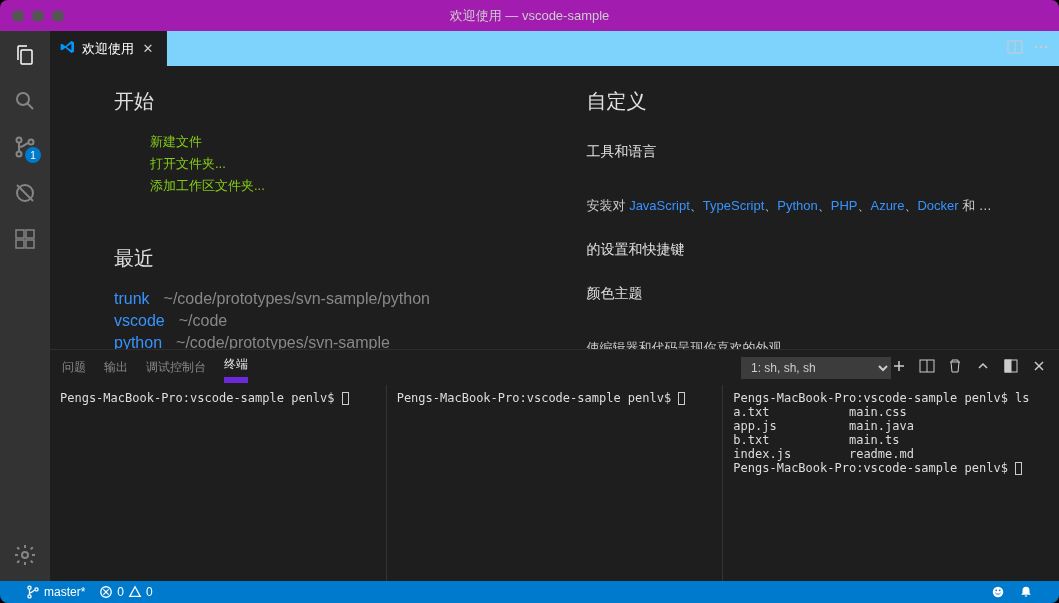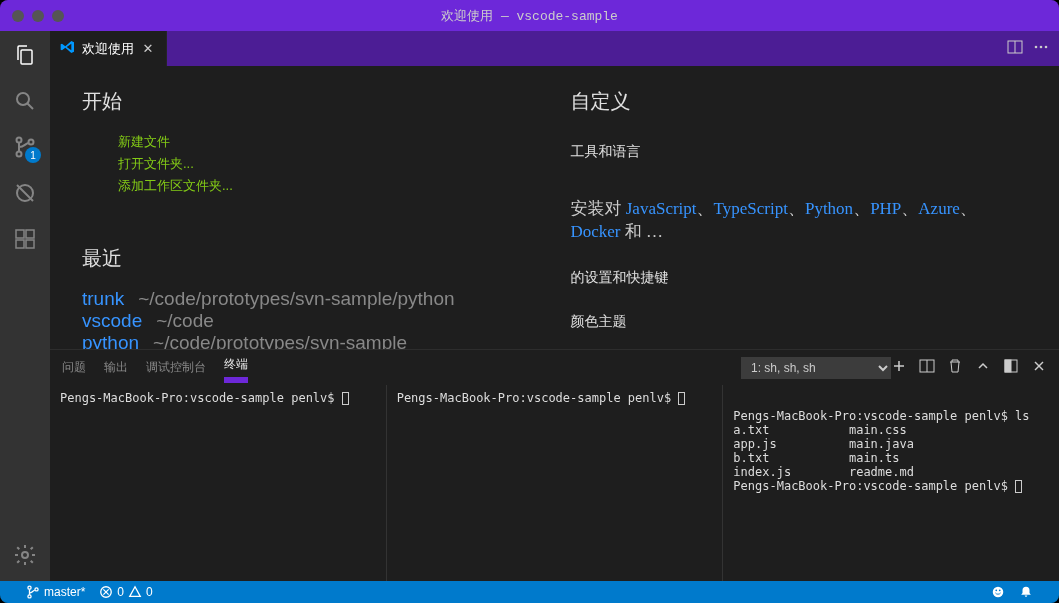--- a/index.html
+++ b/index.html
@@ -1,58 +1,58 @@
 <!DOCTYPE html>
 <html><head>
 <meta charset="utf-8">
 <style>
 * { margin:0; padding:0; box-sizing:border-box; }
 body { font-family:-apple-system,BlinkMacSystemFont,"Segoe UI",sans-serif; font-size:13px; background:#000; color:#ccc; overflow:hidden; }
 .window { width:1059px; height:603px; background:#1e1e1e; border-radius:8px; overflow:hidden; display:flex; flex-direction:column; }
-.titlebar { height:31px; background:#6d28d9; display:flex; align-items:center; position:relative;font-family:Liberation Mono, monospace; }
+.titlebar { height:31px; background:#a21caf; display:flex; align-items:center; position:relative; }
 .traffic { display:flex; gap:8px; padding-left:12px; }
 .dot { width:12px; height:12px; border-radius:50%; background:#555; }
 .title { position:absolute; left:50%; transform:translateX(-50%); color:#ccc; font-size:13px; }
 .body { flex:1; display:flex; min-height:0; }
 .activitybar { width:50px; background:#333333; display:flex; flex-direction:column; align-items:center; padding-top:10px; gap:18px; }
 .activitybar .ab-item { width:28px; height:28px; display:flex; align-items:center; justify-content:center; position:relative; cursor:pointer; }
 .activitybar .ab-item.active { color:#fff; }
 .activitybar svg { width:24px; height:24px; }
 .badge { position:absolute; bottom:-2px; right:-2px; background:#007acc; color:#fff; border-radius:50%; width:16px; height:16px; font-size:10px; display:flex; align-items:center; justify-content:center; }
 .ab-bottom { margin-top:auto; margin-bottom:12px; }
 .main { flex:1; display:flex; flex-direction:column; background:#1e1e1e; min-width:0; }
-.tabs { height:35px; background:#4c1d95; display:flex; align-items:stretch; }
+.tabs { height:35px; background:#7dd3fc; display:flex; align-items:stretch; }
 .tab { display:flex; align-items:center; gap:6px; padding:0 10px; background:#1e1e1e; color:#fff; border-right:1px solid #252526; }
 .tab .vsicon svg{ width:16px; height:16px; }
 .tab-close { width:16px; height:16px; display:flex; align-items:center; justify-content:center; cursor:pointer; color:#ccc;}
 .tabs-right { margin-left:auto; display:flex; align-items:center; gap:10px; padding-right:10px; color:#ccc; }
 .tabs-right svg{ width:16px; height:16px; }
-.editor { flex:1; background:#1e1e1e; padding:22px 40px 0 32px; display:flex; gap:40px; overflow:hidden; color:#ccc; }
+.editor { flex:1; background:#1e1e1e; padding:22px 40px 0 64px; display:flex; gap:40px; overflow:hidden; color:#ccc; }
 .col { flex:1; min-width:0; }
 h2 { font-weight:400; font-size:20px; color:#e0e0e0; margin-bottom:16px; }
 .linklist a { display:block; color:#84cc16; text-decoration:none; line-height:22px; font-size:13px;margin-left:36px; }
-.recent .item { display:flex; gap:14px; line-height:22px; font-size:19px; }
+.recent .item { display:flex; gap:14px; line-height:22px; font-size:16px; }
 .recent .item a { color:#3794ff; text-decoration:none; }
 .recent .item .path { color:#888; }
-.custgroup { margin-bottom:26px;font-family:Liberation Serif, serif; }
+.custgroup { margin-bottom:26px; }
 .custgroup h3 { font-weight:400; font-size:14px; color:#e0e0e0; margin-bottom:6px; }
-.custgroup .line { color:#ccc; font-size:17px;margin-top:36px; }
+.custgroup .line { color:#ccc; font-size:13px;margin-top:36px; }
 .custgroup .line a { color:#3794ff; text-decoration:none; }
 .sep { color:#ccc; }
 .panel { height:232px; background:#1e1e1e; border-top:1px solid #2d2d2d; display:flex; flex-direction:column; }
 .panel-tabs { height:35px; display:flex; align-items:center; padding:0 12px; gap:18px; }
 .panel-tabs .ptab { color:#888; font-size:12px; cursor:pointer; }
 .panel-tabs .ptab.active { color:#e7e7e7; border-bottom:6px solid #6d28d9; padding-bottom:4px; margin-top:4px;}
 .panel-tabs .right { margin-left:auto; display:flex; align-items:center; }
 .term-select { background:#3c3c3c; color:#ccc; border:none; font-size:12px; height:22px; padding:0 6px; width:150px; }
 .panel-icons svg { width:16px; height:16px; }
 .panel-icons { display:flex; gap:12px; align-items:center; color:#ccc; }
 .terminals { flex:1; display:flex; }
 .term { flex:1; padding:6px 10px; font-family:Menlo,Consolas,monospace; font-size:12px; color:#ddd; border-right:1px solid #333; white-space:pre; overflow:hidden; }
-.term:last-child { border-right:none;margin-top:18px; }
+.term:last-child { border-right:none; }
 .cursor { display:inline-block; width:7px; height:13px; border:1px solid #ccc; vertical-align:middle; }
 .statusbar { height:22px; background:#007acc; color:#fff; display:flex; align-items:center; padding:0 26px; font-size:12px; gap:14px; }
 .statusbar .sb-item { display:flex; align-items:center; gap:4px; cursor:pointer; }
 .statusbar svg { width:14px; height:14px; }
 .sb-right { margin-left:auto; display:flex; gap:14px; }
 </style>
 </head>
 <body>
 
 <div class="window">

